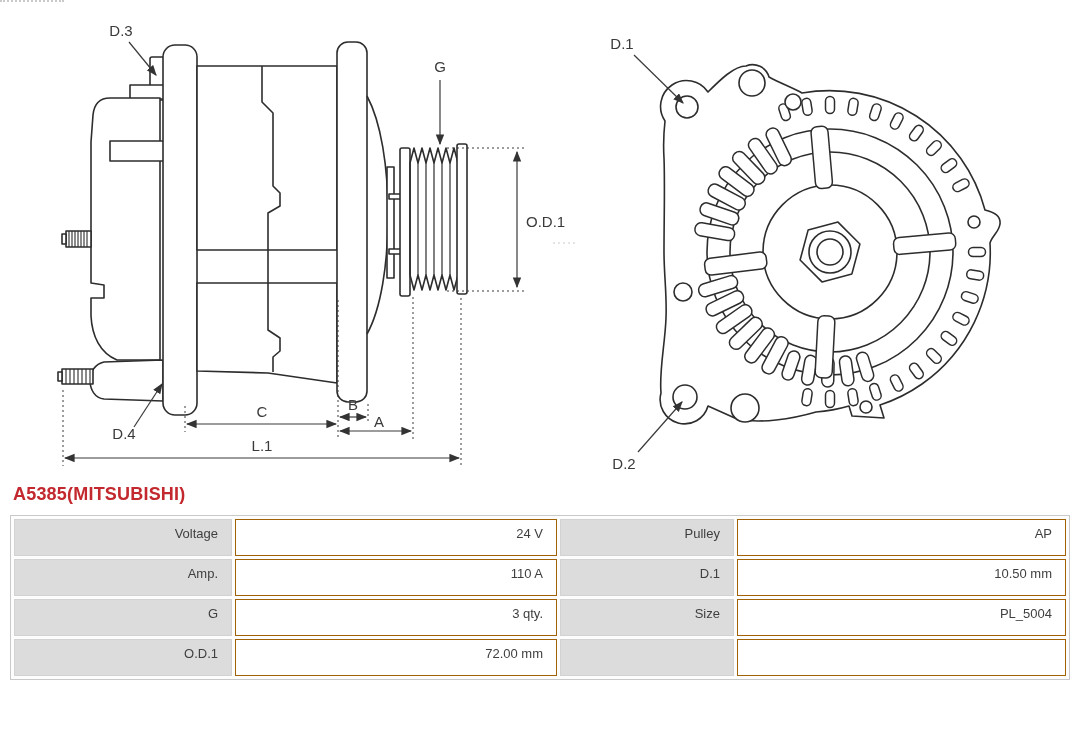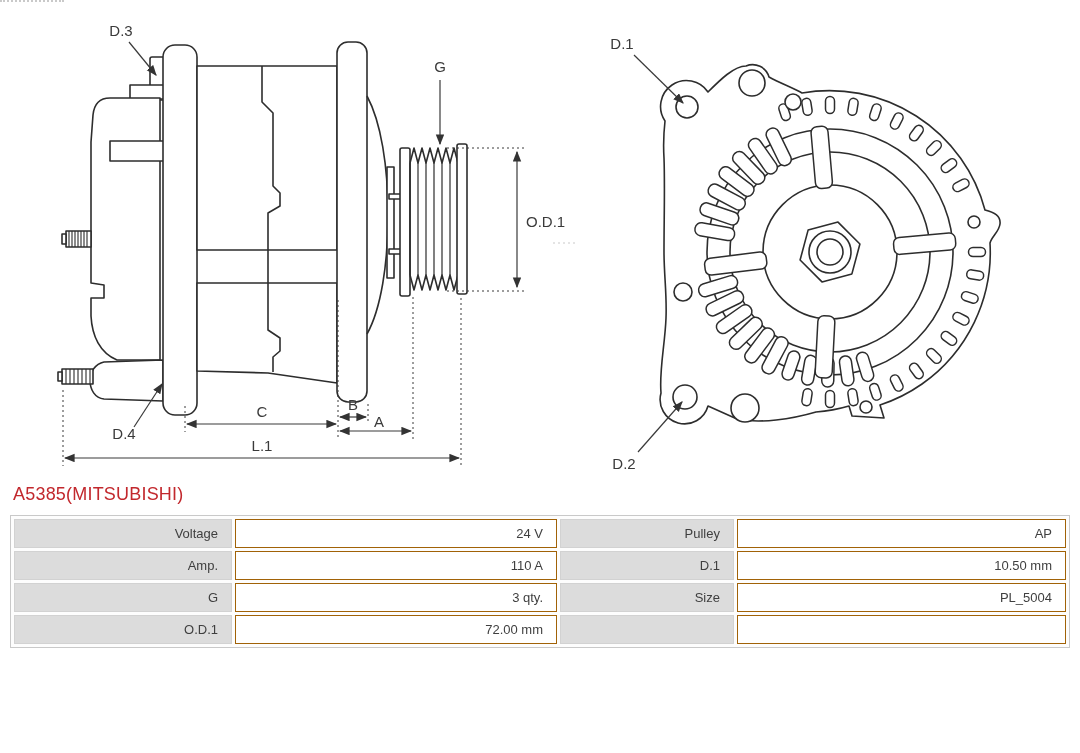--- a/index.html
+++ b/index.html
@@ -1,22 +1,22 @@
 <!DOCTYPE html>
 <html><head>
 <meta charset="utf-8">
 <style>
   html,body{margin:0;padding:0;background:#ffffff;}
   body{width:1080px;height:753px;position:relative;font-family:"Liberation Sans","DejaVu Sans",sans-serif;overflow:hidden;}
   .watermark-frag{position:absolute;left:0;top:0;width:64px;height:0;border-top:2px dotted #c9c9c9;}
   .drawing-area{position:absolute;left:0;top:0;width:1080px;height:480px;}
-  .part-number{position:absolute;left:13px;top:484px;font-size:18px;letter-spacing:.2px;color:#c2282d;font-weight:400;}
+  .part-number{position:absolute;left:13px;top:484px;font-size:18px;letter-spacing:.2px;color:#c2282d;font-weight:700;}
   .spec-wrap{position:absolute;left:10px;top:515px;width:1060px;}
   table.spec{border-collapse:separate;border-spacing:3px;width:100%;border:1px solid #c9c9c9;background:#fdfdfd;table-layout:fixed;}
-  table.spec td{height:27px;font-size:13px;color:#3f3f3f;text-align:right;padding:0 13px 0 4px;overflow:hidden;white-space:nowrap;}
+  table.spec td{height:27px;font-size:13px;color:#3f3f3f;text-align:right;padding:0 13px 8px 4px;overflow:hidden;white-space:nowrap;}
   td.lbl{background:#dcdcdc;border:1px solid #d2d2d2;}
   td.val{background:#ffffff;border:1px solid #a16207;}
   svg text{font-family:"Liberation Sans","DejaVu Sans",sans-serif;font-size:15px;fill:#3a3a3a;}
   .decor{fill:#ffffff;stroke:#2d2d2d;stroke-width:1.5;}
 </style>
 </head>
 <body>
 
 <div class="watermark-frag"></div>
 

